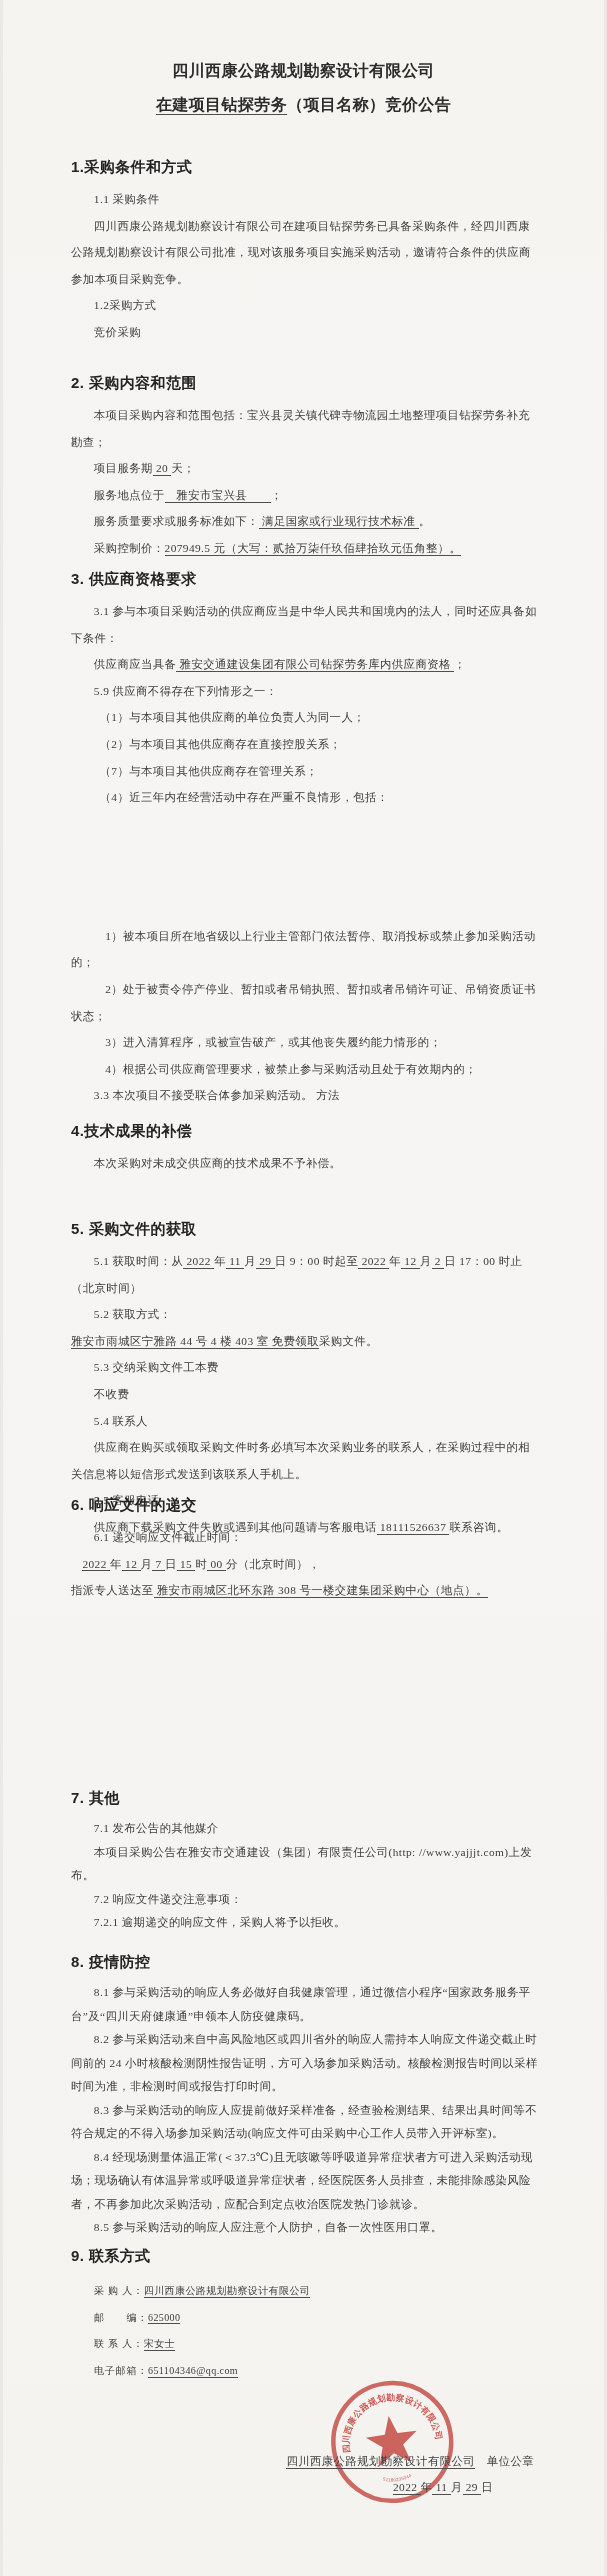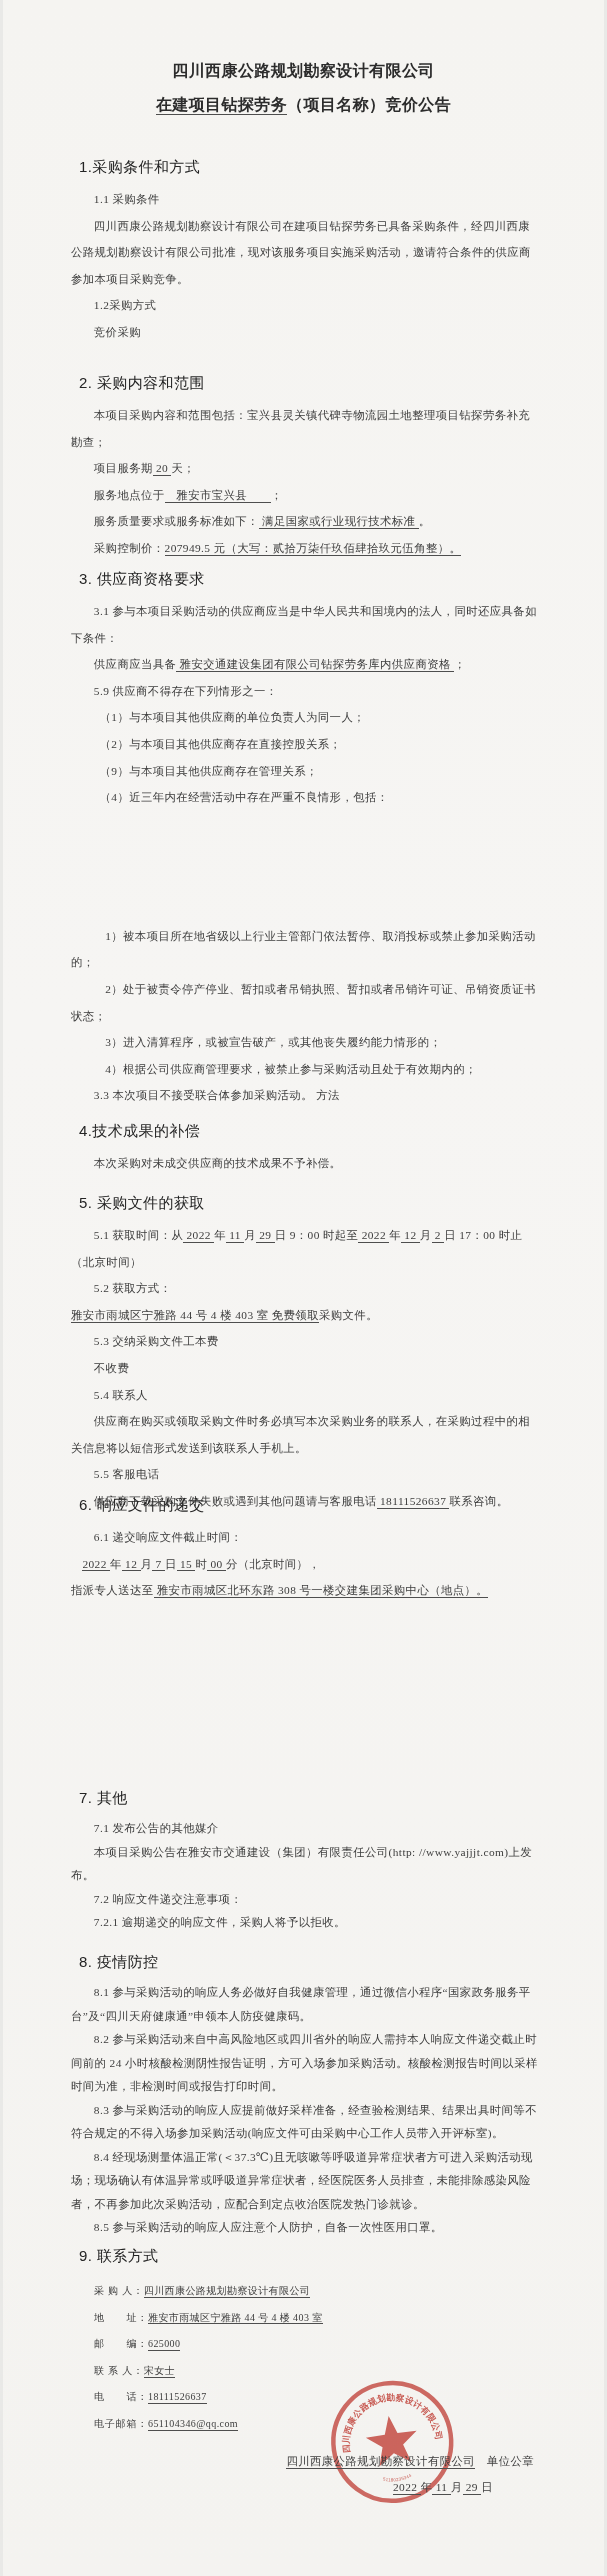--- a/index.html
+++ b/index.html
@@ -10,21 +10,21 @@
     background:linear-gradient(180deg,#f5f4f1 0%,#f6f5f3 40%,#f4f3f0 100%);
     overflow:hidden;
     font-family:"Liberation Serif","DejaVu Serif",serif;
     color:#3d3d3d;
     letter-spacing:0.4px;
   }
   .abs{position:absolute;left:68px;right:65px;}
   .title-block{position:absolute;top:59px;left:0;right:0;text-align:center;}
   .title-line{font-family:"Liberation Sans","DejaVu Sans",sans-serif;font-weight:700;font-size:16px;line-height:24px;color:#2c2c2c;}
   .title-line + .title-line{margin-top:10px;}
-  .sec-h{font-family:"Liberation Sans","DejaVu Sans",sans-serif;font-weight:400;font-size:15px;line-height:21px;color:#242424;margin:0 0 9px 8px;}
+  .sec-h{font-family:"Liberation Sans","DejaVu Sans",sans-serif;font-weight:700;font-size:15px;line-height:21px;color:#242424;margin:0 0 9px 0;}
   .bp{margin:0;font-size:11.4px;line-height:26.6px;}
   .tight .bp{line-height:23.5px;}
   .ind2{text-indent:2em;}
   .ind25{text-indent:2.5em;}
   .ind3{text-indent:3em;}
   .u{border-bottom:0.8px solid #4e4e4e;padding-bottom:0.8px;text-align:right;}
   .gap{width:100%;}
   .contact-row{font-size:10px;line-height:26.6px;padding-left:2.3em;}
   .contact-label{letter-spacing:0.8px;}
   .footer-line{position:absolute;left:67px;right:67px;font-size:11.4px;line-height:23px;text-align:right;}
@@ -59,36 +59,36 @@
     <p class="bp ind2"><span>采购控制价：</span><span class="u">207949.5 元（大写：贰拾万柒仟玖佰肆拾玖元伍角整）。</span></p>
   </div>
 
   <div class="abs" style="top:568px">
     <h2 class="sec-h">3.  供应商资格要求</h2>
     <p class="bp ind2">3.1 参与本项目采购活动的供应商应当是中华人民共和国境内的法人，同时还应具备如下条件：</p>
     <p class="bp ind2"><span>供应商应当具备</span><span class="u"> 雅安交通建设集团有限公司钻探劳务库内供应商资格 </span><span>；</span></p>
     <p class="bp ind2">5.9 供应商不得存在下列情形之一：</p>
     <p class="bp ind25">（1）与本项目其他供应商的单位负责人为同一人；</p>
     <p class="bp ind25">（2）与本项目其他供应商存在直接控股关系；</p>
-    <p class="bp ind25">（9）与本项目其他供应商存在管理关系；</p>
+    <p class="bp ind25">（7）与本项目其他供应商存在管理关系；</p>
     <p class="bp ind25">（4）近三年内在经营活动中存在严重不良情形，包括：</p>
     <div class="gap" style="height:112px"></div>
     <p class="bp ind3">1）被本项目所在地省级以上行业主管部门依法暂停、取消投标或禁止参加采购活动的；</p>
     <p class="bp ind3">2）处于被责令停产停业、暂扣或者吊销执照、暂扣或者吊销许可证、吊销资质证书状态；</p>
     <p class="bp ind3">3）进入清算程序，或被宣告破产，或其他丧失履约能力情形的；</p>
     <p class="bp ind3">4）根据公司供应商管理要求，被禁止参与采购活动且处于有效期内的；</p>
     <p class="bp ind2">3.3 本次项目不接受联合体参加采购活动。 方法</p>
   </div>
 
   <div class="abs" style="top:1120px">
     <h2 class="sec-h">4.技术成果的补偿</h2>
     <p class="bp ind2">本次采购对未成交供应商的技术成果不予补偿。</p>
   </div>
 
-  <div class="abs" style="top:1192px">
+  <div class="abs" style="top:1218px">
     <h2 class="sec-h">5. 采购文件的获取</h2>
     <p class="bp ind2"><span>5.1 获取时间：从</span><span class="u"> 2022 </span><span>年</span><span class="u"> 11 </span><span>月</span><span class="u"> 29 </span><span>日 9：00 时起至</span><span class="u"> 2022 </span><span>年</span><span class="u"> 12 </span><span>月</span><span class="u"> 2 </span><span>日 17：00 时止（北京时间）</span></p>
     <p class="bp ind2">5.2 获取方式：</p>
     <p class="bp"><span class="u">雅安市雨城区宁雅路 44 号 4 楼 403 室  免费领取</span><span>采购文件。</span></p>
     <p class="bp ind2">5.3 交纳采购文件工本费</p>
     <p class="bp ind2">不收费</p>
     <p class="bp ind2">5.4 联系人</p>
     <p class="bp ind2">供应商在购买或领取采购文件时务必填写本次采购业务的联系人，在采购过程中的相关信息将以短信形式发送到该联系人手机上。</p>
     <p class="bp ind2">5.5 客服电话</p>
     <p class="bp ind2"><span>供应商下载采购文件失败或遇到其他问题请与客服电话</span><span class="u"> 18111526637 </span><span>联系咨询。</span></p>
@@ -114,24 +114,22 @@
     <p class="bp ind2">8.1 参与采购活动的响应人务必做好自我健康管理，通过微信小程序“国家政务服务平台”及“四川天府健康通”申领本人防疫健康码。</p>
     <p class="bp ind2">8.2 参与采购活动来自中高风险地区或四川省外的响应人需持本人响应文件递交截止时间前的 24 小时核酸检测阴性报告证明，方可入场参加采购活动。核酸检测报告时间以采样时间为准，非检测时间或报告打印时间。</p>
     <p class="bp ind2">8.3 参与采购活动的响应人应提前做好采样准备，经查验检测结果、结果出具时间等不符合规定的不得入场参加采购活动(响应文件可由采购中心工作人员带入开评标室)。</p>
     <p class="bp ind2">8.4 经现场测量体温正常(＜37.3℃)且无咳嗽等呼吸道异常症状者方可进入采购活动现场；现场确认有体温异常或呼吸道异常症状者，经医院医务人员排查，未能排除感染风险者，不再参加此次采购活动，应配合到定点收治医院发热门诊就诊。</p>
     <p class="bp ind2">8.5 参与采购活动的响应人应注意个人防护，自备一次性医用口罩。</p>
   </div>
 
   <div class="abs" style="top:2245px">
     <h2 class="sec-h" style="margin-bottom:12px">9.  联系方式</h2>
     <div class="contact-row"><span class="contact-label">采 购 人：</span><span class="u">四川西康公路规划勘察设计有限公司</span></div>
-    <div class="contact-row"><span class="contact-label">地　　址：</span><span class="u">雅安市雨城区宁雅路 44 号 4 楼 403 室</span></div>
     <div class="contact-row"><span class="contact-label">邮　　编：</span><span class="u">625000</span></div>
     <div class="contact-row"><span class="contact-label">联 系 人：</span><span class="u">宋女士</span></div>
-    <div class="contact-row"><span class="contact-label">电　　话：</span><span class="u">18111526637</span></div>
     <div class="contact-row"><span class="contact-label">电子邮箱：</span><span class="u">651104346@qq.com</span></div>
   </div>
 
   <svg class="stamp" viewBox="0 0 200 200">
     <circle cx="100" cy="103" r="92" fill="none" stroke="#c5352c" stroke-width="7" opacity="0.82"></circle>
     <path id="stamp-arc-top" d="M 32,106 A 68 68 0 1 1 168,106" fill="none"></path>
     <path id="stamp-arc-bottom" d="M 48,138 A 64 64 0 0 0 152,138" fill="none"></path>
     <text font-size="13.5" fill="#c5352c" opacity="0.9" font-family="Liberation Sans, sans-serif" font-weight="700">
       <textPath href="#stamp-arc-top" startOffset="50%" text-anchor="middle">四川西康公路规划勘察设计有限公司</textPath>
     </text>

